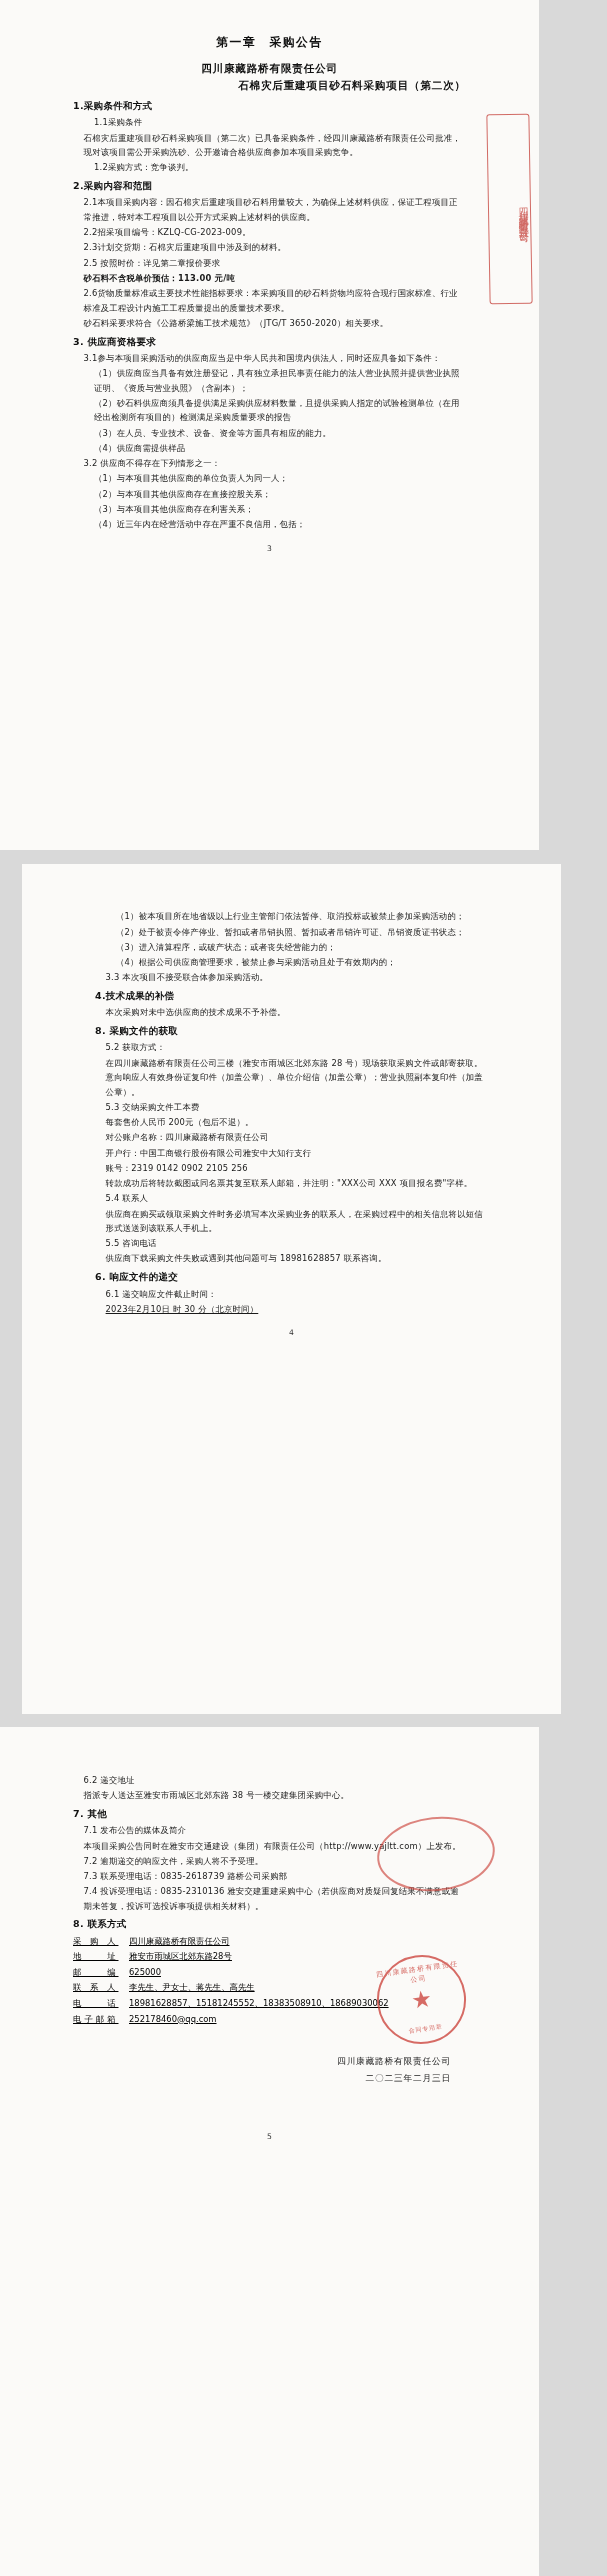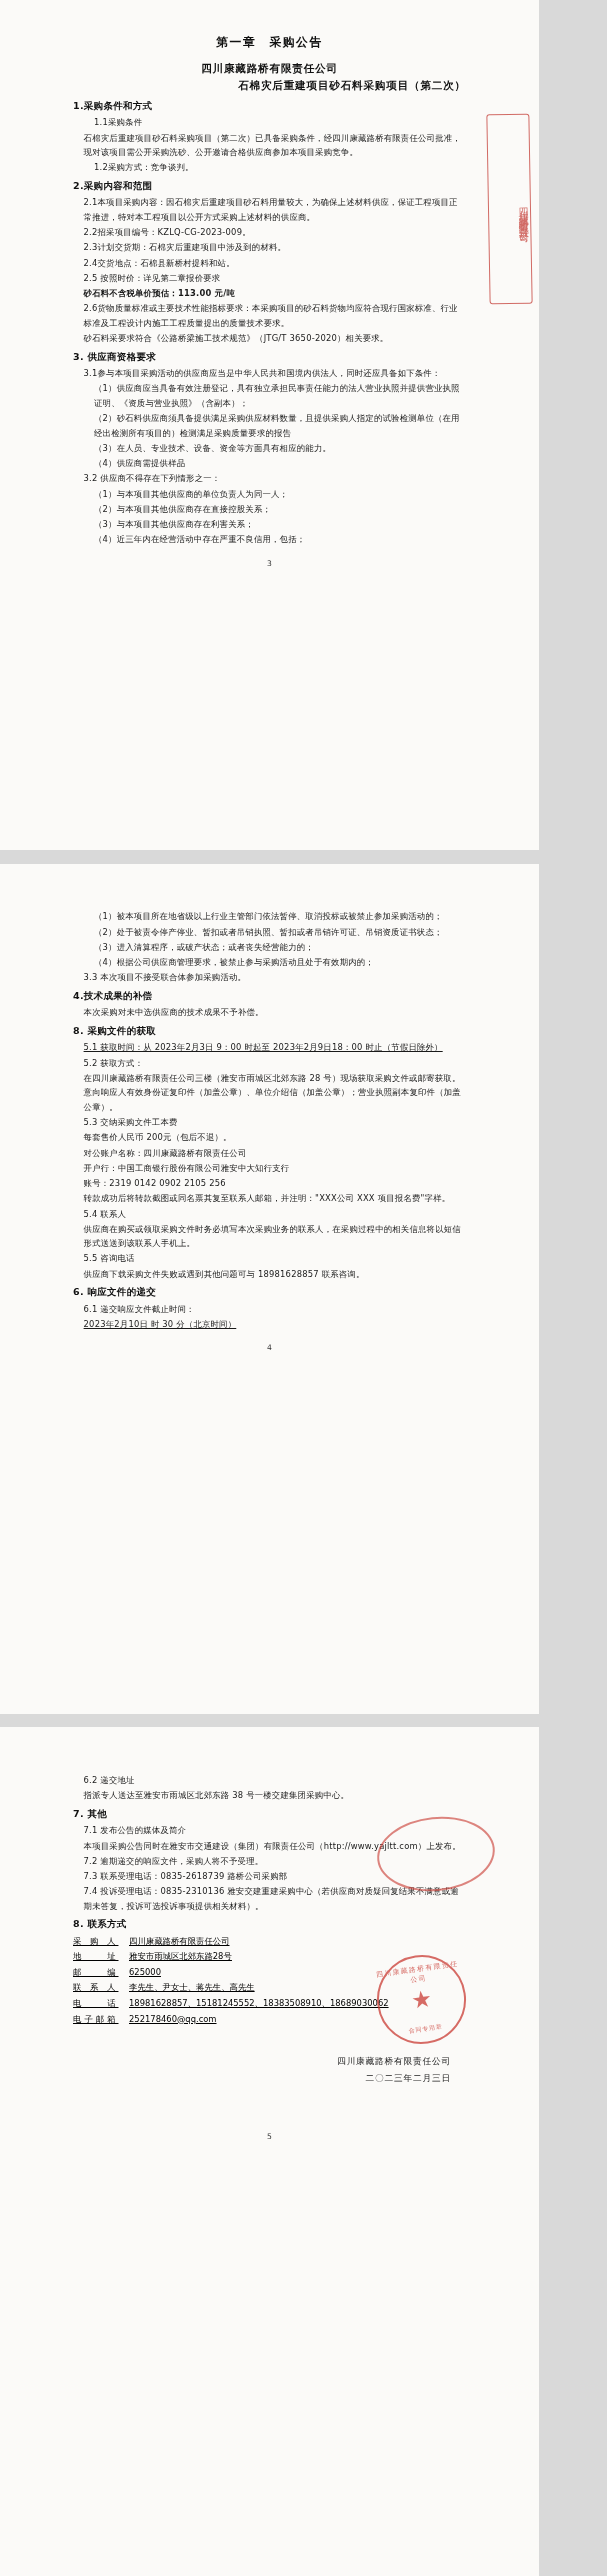--- a/index.html
+++ b/index.html
@@ -167,54 +167,52 @@
 
   <div class="h2">1.采购条件和方式</div>
   <div class="p ind2">1.1采购条件</div>
   <div class="p ind1">石棉灾后重建项目砂石料采购项目（第二次）已具备采购条件，经四川康藏路桥有限责任公司批准，现对该项目需公开采购洗砂、公开邀请合格供应商参加本项目采购竞争。</div>
   <div class="p ind2">1.2采购方式：竞争谈判。</div>
 
   <div class="h2">2.采购内容和范围</div>
   <div class="p ind1">2.1本项目采购内容：因石棉灾后重建项目砂石料用量较大，为确保上述材料供应，保证工程项目正常推进，特对本工程项目以公开方式采购上述材料的供应商。</div>
   <div class="p ind1">2.2招采项目编号：KZLQ-CG-2023-009。</div>
   <div class="p ind1">2.3计划交货期：石棉灾后重建项目中涉及到的材料。</div>
-  <div class="p ind1">2.4交货地点：石棉县新桥村提料和站。</div>
   <div class="p ind1">2.5 按照时价：详见第二章报价要求</div>
   <div class="p ind1 bold">砂石料不含税单价预估：113.00 元/吨</div>
   <div class="p ind1">2.6货物质量标准或主要技术性能指标要求：本采购项目的砂石料货物均应符合现行国家标准、行业标准及工程设计内施工工程质量提出的质量技术要求。</div>
   <div class="p ind1">砂石料采要求符合《公路桥梁施工技术规范》（JTG/T 3650-2020）相关要求。</div>
 
   <div class="h2">3. 供应商资格要求</div>
   <div class="p ind1">3.1参与本项目采购活动的供应商应当是中华人民共和国境内供法人，同时还应具备如下条件：</div>
   <div class="p ind2">（1）供应商应当具备有效注册登记，具有独立承担民事责任能力的法人营业执照并提供营业执照证明、《资质与营业执照》（含副本）；</div>
   <div class="p ind2">（2）砂石料供应商须具备提供满足采购供应材料数量，且提供采购人指定的试验检测单位（在用经出检测所有项目的）检测满足采购质量要求的报告</div>
   <div class="p ind2">（3）在人员、专业技术、设备、资金等方面具有相应的能力。</div>
   <div class="p ind2">（4）供应商需提供样品</div>
   <div class="p ind1">3.2 供应商不得存在下列情形之一：</div>
   <div class="p ind2">（1）与本项目其他供应商的单位负责人为同一人；</div>
   <div class="p ind2">（2）与本项目其他供应商存在直接控股关系；</div>
   <div class="p ind2">（3）与本项目其他供应商存在利害关系；</div>
   <div class="p ind2">（4）近三年内在经营活动中存在严重不良信用，包括；</div>
 
   <div class="pagenum">3</div>
 </div>
 
-<div class="page" style="min-height:850px;">
+<div class="page" style="min-height:850px;margin-left:22px;">
   <div class="spacer-md"></div>
   <div class="p ind2">（1）被本项目所在地省级以上行业主管部门依法暂停、取消投标或被禁止参加采购活动的；</div>
   <div class="p ind2">（2）处于被责令停产停业、暂扣或者吊销执照、暂扣或者吊销许可证、吊销资质证书状态；</div>
   <div class="p ind2">（3）进入清算程序，或破产状态；或者丧失经营能力的；</div>
   <div class="p ind2">（4）根据公司供应商管理要求，被禁止参与采购活动且处于有效期内的；</div>
   <div class="p ind1">3.3 本次项目不接受联合体参加采购活动。</div>
 
   <div class="h2">4.技术成果的补偿</div>
   <div class="p ind1">本次采购对未中选供应商的技术成果不予补偿。</div>
 
   <div class="h2">8. 采购文件的获取</div>
-  <div class="p ind1 u">5.1 获取时间：从 2023年2月3日 9：00 时起至 2023年2月9日18：00 时止（节假日除外）</div>
   <div class="p ind1">5.2 获取方式：</div>
   <div class="p ind1">在四川康藏路桥有限责任公司三楼（雅安市雨城区北郊东路 28 号）现场获取采购文件或邮寄获取。意向响应人有效身份证复印件（加盖公章）、单位介绍信（加盖公章）；营业执照副本复印件（加盖公章）。</div>
   <div class="p ind1">5.3 交纳采购文件工本费</div>
   <div class="p ind1">每套售价人民币 200元（包后不退）。</div>
   <div class="p ind1">对公账户名称：四川康藏路桥有限责任公司</div>
   <div class="p ind1">开户行：中国工商银行股份有限公司雅安中大知行支行</div>
   <div class="p ind1">账号：2319 0142 0902 2105 256</div>
   <div class="p ind1">转款成功后将转款截图或同名票其复至联系人邮箱，并注明："XXX公司 XXX 项目报名费"字样。</div>
   <div class="p ind1">5.4 联系人</div>
   <div class="p ind1">供应商在购买或领取采购文件时务必填写本次采购业务的联系人，在采购过程中的相关信息将以短信形式送送到该联系人手机上。</div>

